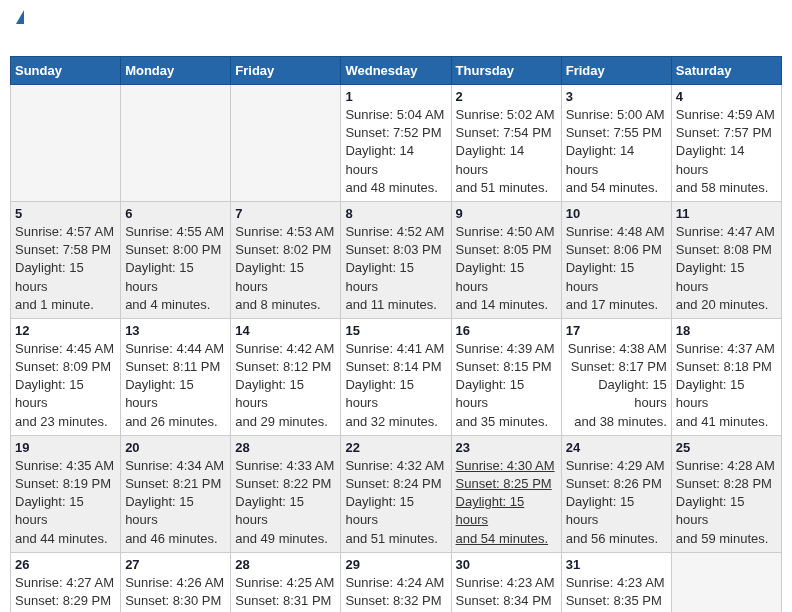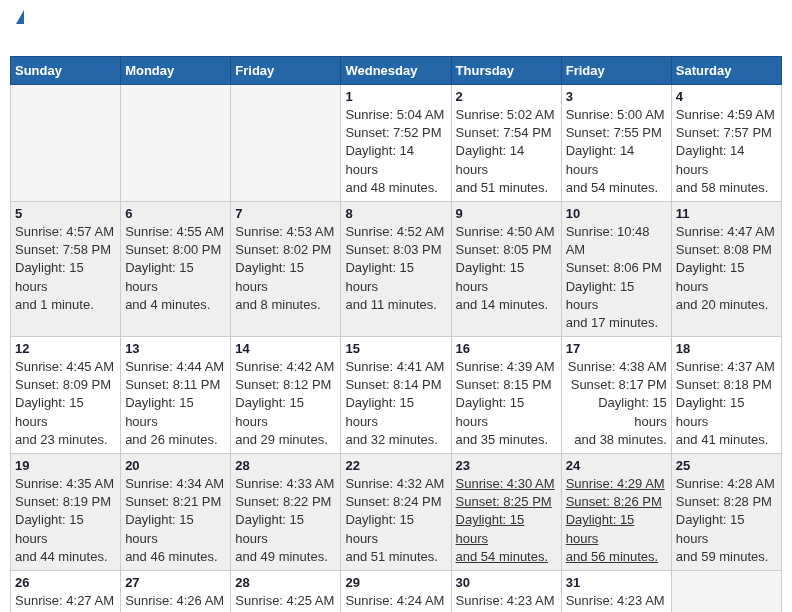--- a/index.html
+++ b/index.html
@@ -197,21 +197,21 @@
         </td>
         <td>
           <div class="day-number">9</div>
           <div class="day-info" style="white-space: pre-line;">Sunrise: 4:50 AM
 Sunset: 8:05 PM
 Daylight: 15 hours
 and 14 minutes.</div>
         </td>
         <td>
           <div class="day-number">10</div>
-          <div class="day-info" style="white-space: pre-line;">Sunrise: 10:48 AM
+          <div class="day-info" style="white-space: pre-line;">Sunrise: 4:48 AM
 Sunset: 8:06 PM
 Daylight: 15 hours
 and 17 minutes.</div>
         </td>
         <td>
           <div class="day-number">11</div>
           <div class="day-info" style="white-space: pre-line;">Sunrise: 4:47 AM
 Sunset: 8:08 PM
 Daylight: 15 hours
 and 20 minutes.</div>
@@ -299,21 +299,21 @@
         </td>
         <td>
           <div class="day-number">23</div>
           <div class="day-info" style="white-space: pre-line; text-decoration: underline;">Sunrise: 4:30 AM
 Sunset: 8:25 PM
 Daylight: 15 hours
 and 54 minutes.</div>
         </td>
         <td>
           <div class="day-number">24</div>
-          <div class="day-info" style="white-space: pre-line; text-decoration: underline;">Sunrise: 4:29 AM
+          <div class="day-info" style="white-space: pre-line;">Sunrise: 4:29 AM
 Sunset: 8:26 PM
 Daylight: 15 hours
 and 56 minutes.</div>
         </td>
         <td>
           <div class="day-number">25</div>
           <div class="day-info" style="white-space: pre-line;">Sunrise: 4:28 AM
 Sunset: 8:28 PM
 Daylight: 15 hours
 and 59 minutes.</div>

